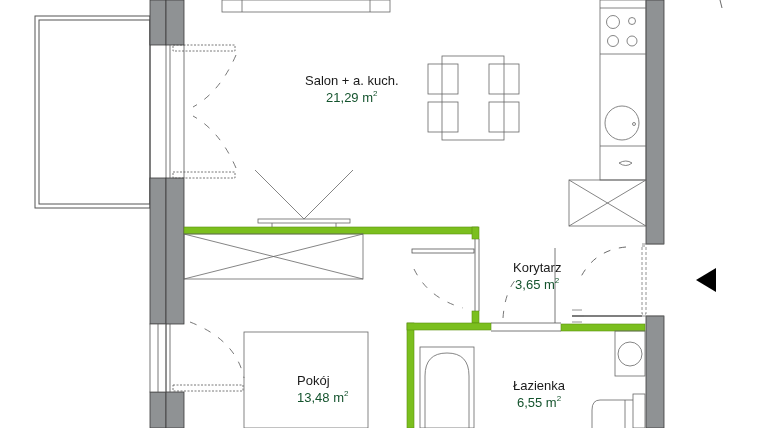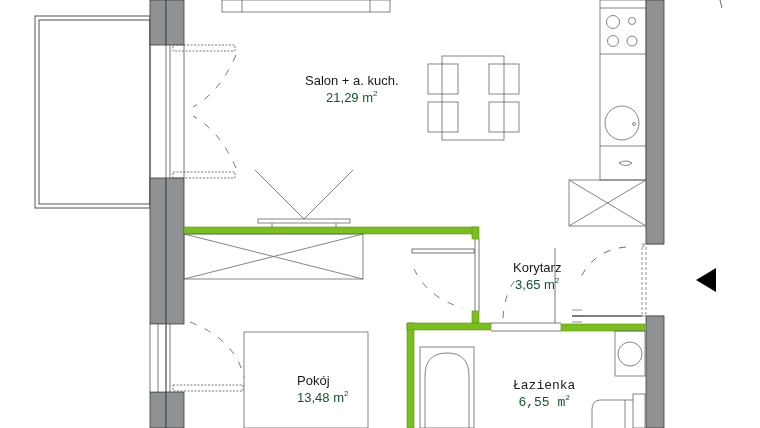--- a/index.html
+++ b/index.html
@@ -161,16 +161,16 @@
 <div class="room-label" style="left:513px; top:259px;">
   <span class="room-name">Korytarz</span>
   <span class="room-area"><span>3,65</span> <span>m</span><sup>2</sup></span>
 </div>
 
 <div class="room-label" style="left:285px; top:372px;margin-left:12px;">
   <span class="room-name">Pokój</span>
   <span class="room-area"><span>13,48</span> <span>m</span><sup>2</sup></span>
 </div>
 
-<div class="room-label" style="left:513px; top:377px;font-family:Liberation Mono, monospace;">
+<div class="room-label" style="left:513px; top:377px;">
   <span class="room-name">Łazienka</span>
   <span class="room-area"><span>6,55</span> <span>m</span><sup>2</sup></span>
 </div>
 
 </body></html>

